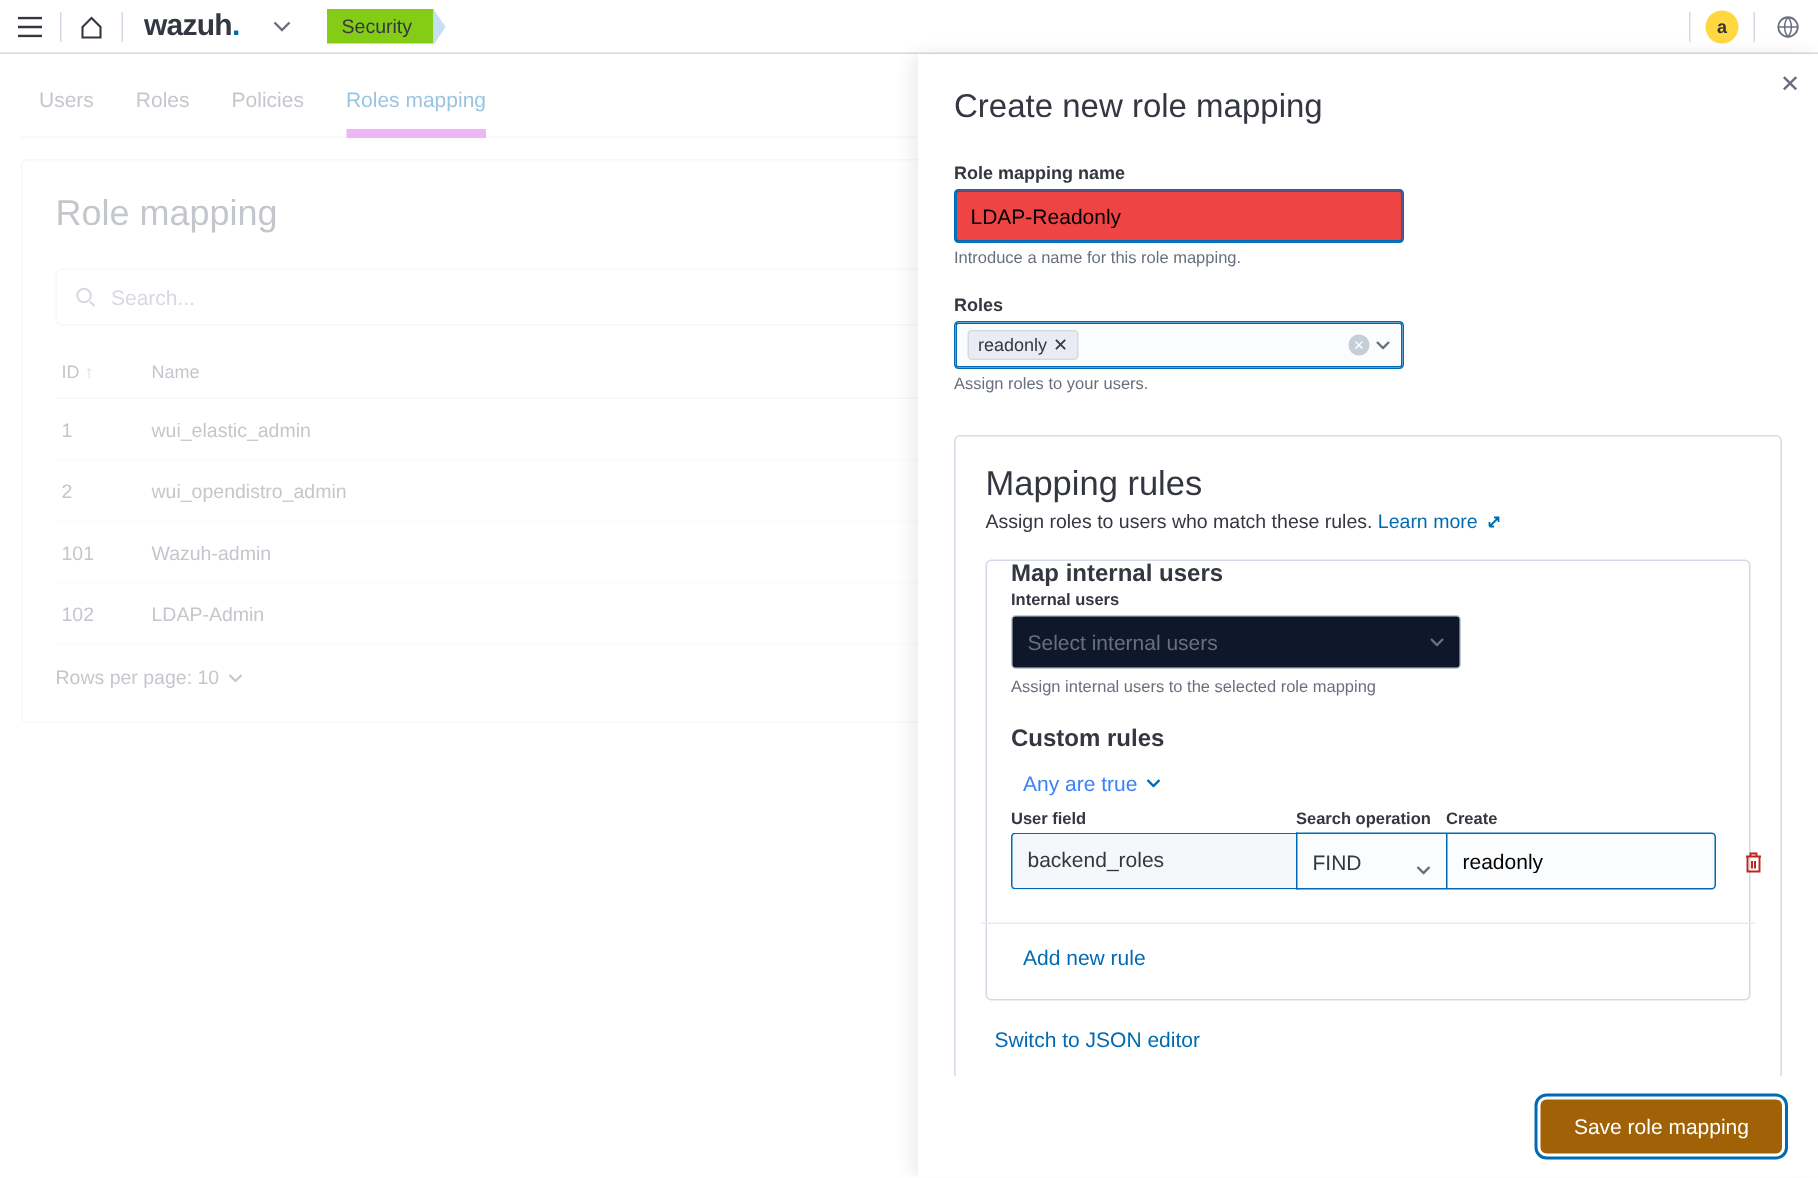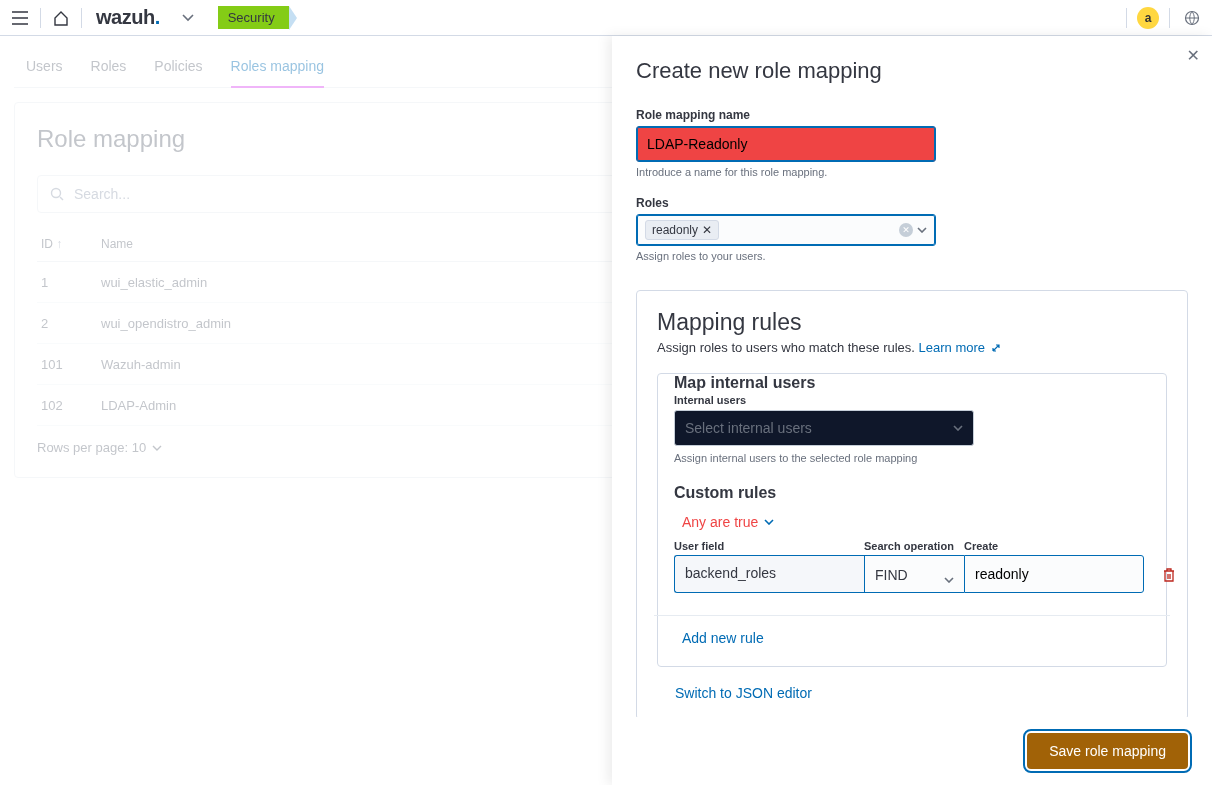--- a/index.html
+++ b/index.html
@@ -15,21 +15,21 @@
   .breadcrumb-pill { background: #84cc16; padding: 4px 14px 4px 10px; font-size: 13px; margin-left: 10px; position: relative; }
   .breadcrumb-pill::after { content:""; position:absolute; right:-8px; top:0; border-top:12px solid transparent; border-bottom:12px solid transparent; border-left:8px solid #c5dff3; }
   .topbar-right { margin-left: auto; display: flex; align-items: center; gap: 10px; }
   .avatar { width: 22px; height: 22px; border-radius: 50%; background: #ffd740; display: flex; align-items: center; justify-content: center; font-size: 12px; font-weight: 600; color: #333; }
   .vsep { width: 1px; height: 20px; background: #d3dae6; }
 
   
   .page { padding: 14px; }
   .tabs { display: flex; gap: 28px; border-bottom: 1px solid #e6ebf1; margin-bottom: 14px; padding-left: 12px; }
   .tab { padding: 8px 0 12px; color: #69707d; font-size: 14px; cursor: pointer; }
-  .tab.active { color: #006bb4; border-bottom: 2px solid #d946ef; margin-bottom: -1px; text-align: right; }
+  .tab.active { color: #006bb4; border-bottom: 6px solid #d946ef; margin-bottom: -1px; text-align: right; }
   .panel { border: 1px solid #e6ebf1; border-radius: 4px; padding: 22px; }
   .panel h1 { font-size: 24px; font-weight: 400; color: #69707d; margin-bottom: 22px; }
   .search { border: 1px solid #e6ebf1; border-radius: 4px; padding: 10px 12px; display: flex; align-items: center; gap: 10px; color: #98a2b3; margin-bottom: 14px; }
   .table { width: 100%; }
   .thead, .trow { display: grid; grid-template-columns: 60px 1fr 200px; padding: 10px 4px; align-items: center; }
   .thead { color: #69707d; font-size: 12px; border-bottom: 1px solid #e6ebf1; }
   .trow { border-bottom: 1px solid #f1f4f8; color: #69707d; font-size: 13px; }
   .badge { background: #c5f2e1; color: #4a7a6a; padding: 3px 10px; border-radius: 3px; font-size: 12px; display: inline-block; }
   .footer { padding-top: 14px; color: #69707d; font-size: 13px; display:flex; align-items:center; gap:6px; }
   .scrim { position: absolute; inset: 36px 0 0 0; background: rgba(255,255,255,0.6); }
@@ -52,34 +52,34 @@
   .rules-sub { font-size: 13px; color: #343741; margin-bottom: 18px; }
   .link { color: #006bb4; text-decoration: none; cursor: pointer; }
   
   .inner-box { border: 1px solid #d3dae6; border-radius: 4px; padding: 0 16px 20px; }
   .inner-box h4 { font-size: 16px; font-weight: 600; margin-bottom: 2px; }
   .inner-label { font-size: 11px; font-weight: 600; margin-bottom: 4px; display: block; margin-top: 2px; }
   .select-like { border: 1px solid #c5ced8; border-radius: 3px; padding: 9px 10px; background: #0f172a; color: #69707d; width: 300px; display: flex; align-items: center; justify-content: space-between; font-size: 14px; box-shadow: inset 0 1px 2px rgba(0,0,0,0.05);}
 
   .custom-rules { margin-top: 20px; }
   .custom-rules h4 { font-size: 16px; font-weight: 600; margin-bottom: 8px; }
-  .any-true { color: #ef4444; font-size: 14px; display: inline-flex; align-items: center; gap: 6px; margin: 4px 0 10px 8px; cursor: pointer; }
+  .any-true { color: #3b82f6; font-size: 14px; display: inline-flex; align-items: center; gap: 6px; margin: 4px 0 10px 8px; cursor: pointer; }
   
   .rule-row { display: flex; gap: 0; align-items: flex-end; }
   .rule-col { display: flex; flex-direction: column; }
   .rule-col label { font-size: 11px; font-weight: 600; margin-bottom: 3px; }
   .rule-input { border: 1px solid #006bb4; background: #fbfcfd; padding: 9px 10px; font-size: 14px; height: 38px; }
   .rule-input.first { width: 190px; border-right: none; border-top-left-radius: 3px; border-bottom-left-radius: 3px; background: #f5f7fa; }
   .rule-input.mid { width: 100px; border-right: none; display: flex; align-items: flex-end; justify-content: space-between; }
   .rule-input.last { width: 180px; border-top-right-radius: 3px; border-bottom-right-radius: 3px; }
   .trash { color: #bd271e; margin-left: 18px; margin-bottom: 10px; cursor: pointer; }
   
   .hr { border: none; border-top: 1px solid #e6ebf1; margin: 22px -20px 14px; }
   .add-rule { color: #006bb4; font-size: 14px; cursor: pointer; padding-left: 8px; }
-  .switch-json { color: #006bb4; font-size: 14px; margin-top: 18px; display: inline-block; cursor: pointer; margin-left: 18px; }
+  .switch-json { color: #006bb4; font-size: 14px; margin-top: 18px; display: inline-block; cursor: pointer; margin-left: 6px; }
   
   .flyout-footer { padding: 16px 24px; display: flex; justify-content: flex-end; }
   .save-btn { background: #a16207; color: #fff; border: none; padding: 10px 22px; border-radius: 4px; font-size: 14px; cursor: pointer; outline: 2px solid #006bb4; outline-offset: 2px; }
 
   svg { display: block; }
 </style>
 </head>
 <body>
 
 <div class="topbar">

